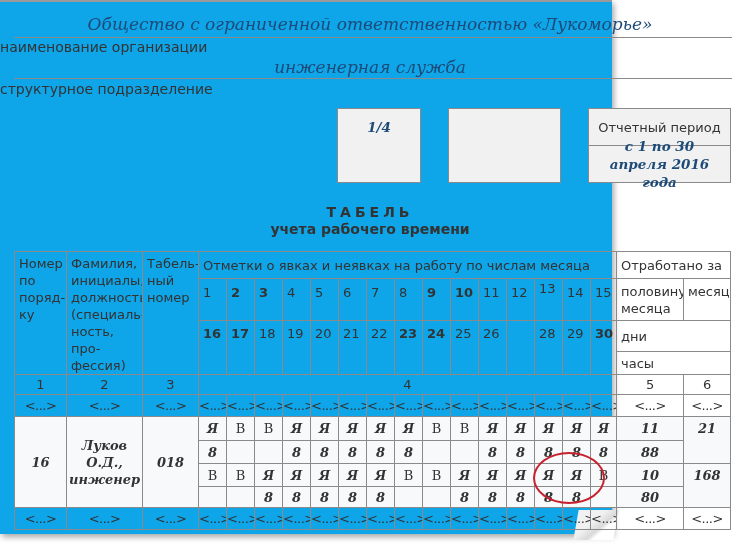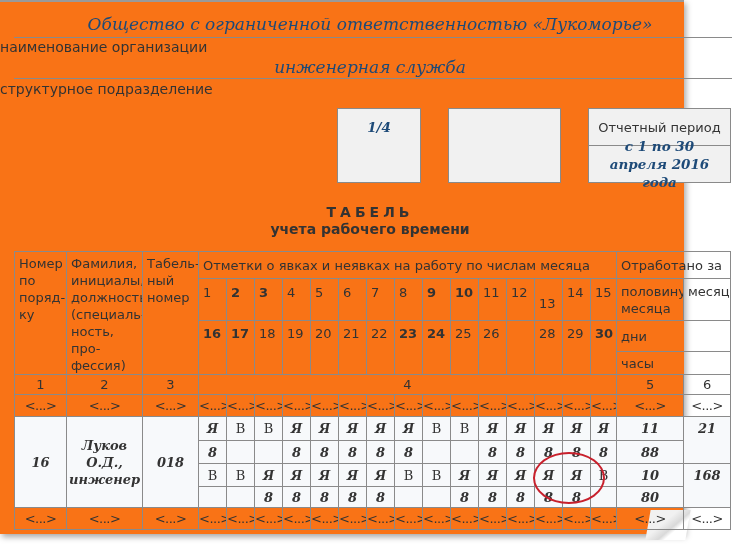--- a/index.html
+++ b/index.html
@@ -1,18 +1,18 @@
 <!DOCTYPE html>
 <html><head>
 <meta charset="utf-8">
 <style>
   html, body { margin:0; padding:0; }
   body { width:750px; height:547px; background:#ffffff; position:relative; overflow:hidden;
          font-family:"DejaVu Sans", sans-serif; color:#333; }
-  .sheet { position:absolute; left:0; top:0; width:684px; height:532px; background:#f97316;
+  .sheet { position:absolute; left:0; top:0; width:612px; height:532px; background:#0ea5e9;
            box-shadow: 2px 3px 6px rgba(0,0,0,0.35); border-top:2px solid #9a9a9a; }
   .curl { position:absolute; right:-4px; bottom:-6px; width:40px; height:30px;
           background:linear-gradient(135deg,#f1f1f1 40%,#d9d9d9 60%,#ffffff 70%); transform:skewX(-10deg); }
   .line { position:absolute; left:14px; width:718px; height:1px; background:#8a8a8a; }
   .org { position:absolute; left:0; width:740px; text-align:center; font-family:"DejaVu Serif", serif;
          font-style:italic; color:#1d4a78; font-size:17px; }
   .caption { position:absolute; left:0; width:740px; font-size:14px; color:#333; }
   .box { position:absolute; border:1px solid #8a8a8a; background:#f1f1f1; }
   .box .h { border-bottom:1px solid #8a8a8a; text-align:center; font-size:13px; color:#333;
             display:flex; align-items:center; justify-content:center; line-height:17px; }
@@ -100,21 +100,21 @@
       <td class="red" style="padding-top:5px;">3</td>
       <td style="padding-top:5px;">4</td>
       <td style="padding-top:5px;">5</td>
       <td style="padding-top:5px;">6</td>
       <td style="padding-top:5px;">7</td>
       <td style="padding-top:5px;">8</td>
       <td class="red" style="padding-top:5px;">9</td>
       <td class="red" style="padding-top:5px;">10</td>
       <td style="padding-top:5px;">11</td>
       <td style="padding-top:5px;">12</td>
-      <td style="padding-top:16px;margin-left:20px;">13</td>
+      <td style="padding-top:1px;margin-left:20px;">13</td>
       <td style="padding-top:5px;">14</td>
       <td style="padding-top:5px;">15</td>
       <td class="wrap" style="padding-top:4px;">половину месяца</td>
       <td style="padding-top:4px;">месяц</td>
     </tr>
 
     <tr style="height:24px;">
       <td class="red" rowspan="2" style="padding-top:4px;">16</td>
       <td class="red" rowspan="2" style="padding-top:4px;">17</td>
       <td rowspan="2" style="padding-top:4px;">18</td>

